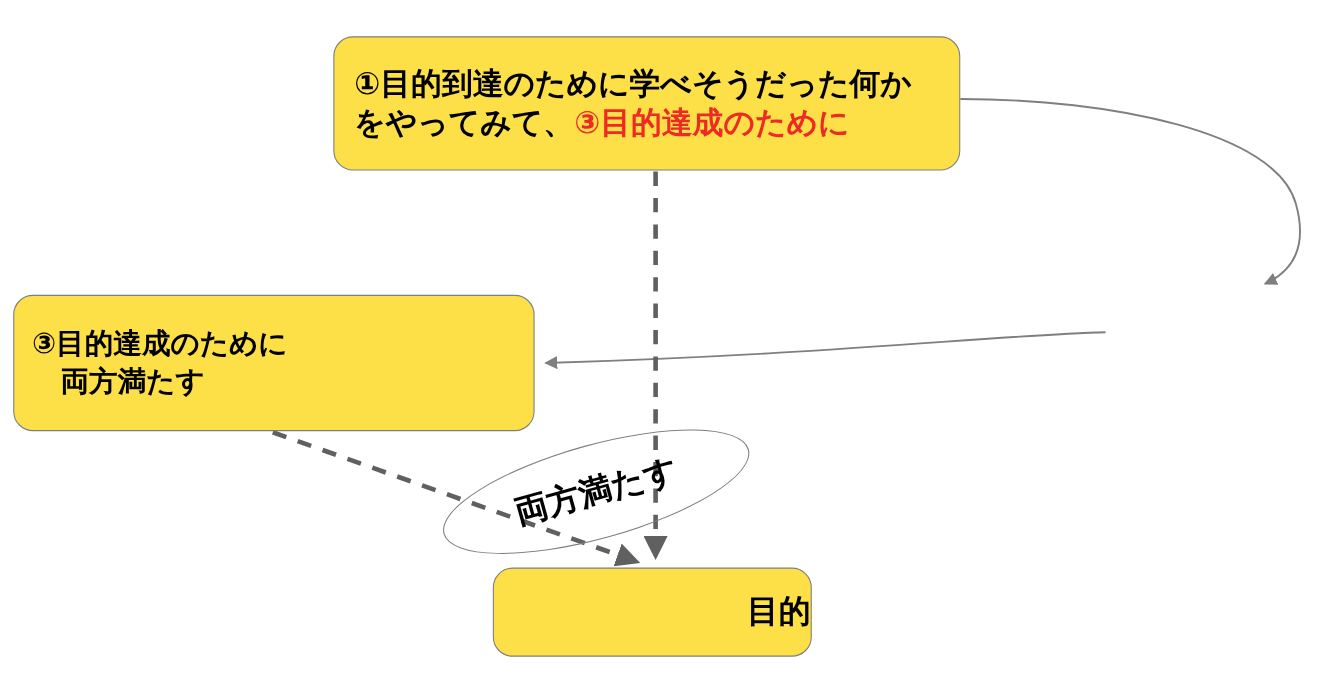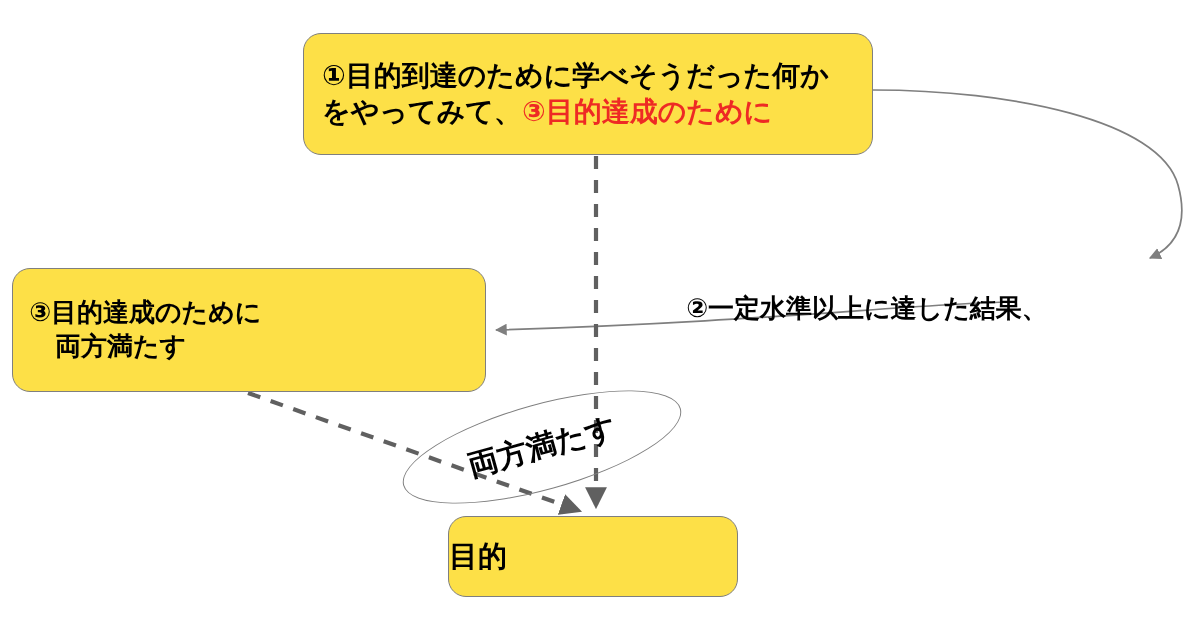--- a/index.html
+++ b/index.html
@@ -65,21 +65,21 @@
     padding: 0 0 0 16px;
   }
   #box-step3 .node-text { font-size: 26px; }
 
   
   #box-goal {
     left: 448px;
     top: 516px;
     width: 290px;
     height: 81px;
-    align-items: flex-start;
+    align-items: flex-end;
     padding: 0;
   }
   #box-goal .node-text { font-size: 29px; }
 
   
   #caption-step2 {
     position: absolute;
     left: 686px;
     top: 222px;
     font-size: 26px;
@@ -144,21 +144,20 @@
 
     <path d="M 248 393 L 580 511" fill="none" stroke="#606060" stroke-width="4.2" stroke-dasharray="13 11" marker-end="url(#arrow-dashed)"></path>
   </svg>
 
   <div class="node-box" id="box-step1">
     <div class="node-text">①目的到達のために学べそうだった何か</div>
     <div class="node-text"><span>をやってみて、</span><span class="accent">③目的達成のために</span></div>
   </div>
 
   <div id="caption-step2">
-    <div>②一定水準以上に達した結果、</div>
   </div>
 
   <div class="node-box" id="box-step3">
     <div class="node-text">③目的達成のために</div>
     <div class="node-text">　両方満たす</div>
   </div>
 
   <div id="ellipse-both">
     <div class="ell-shape"></div>
     <div class="ell-label">両方満たす</div>

